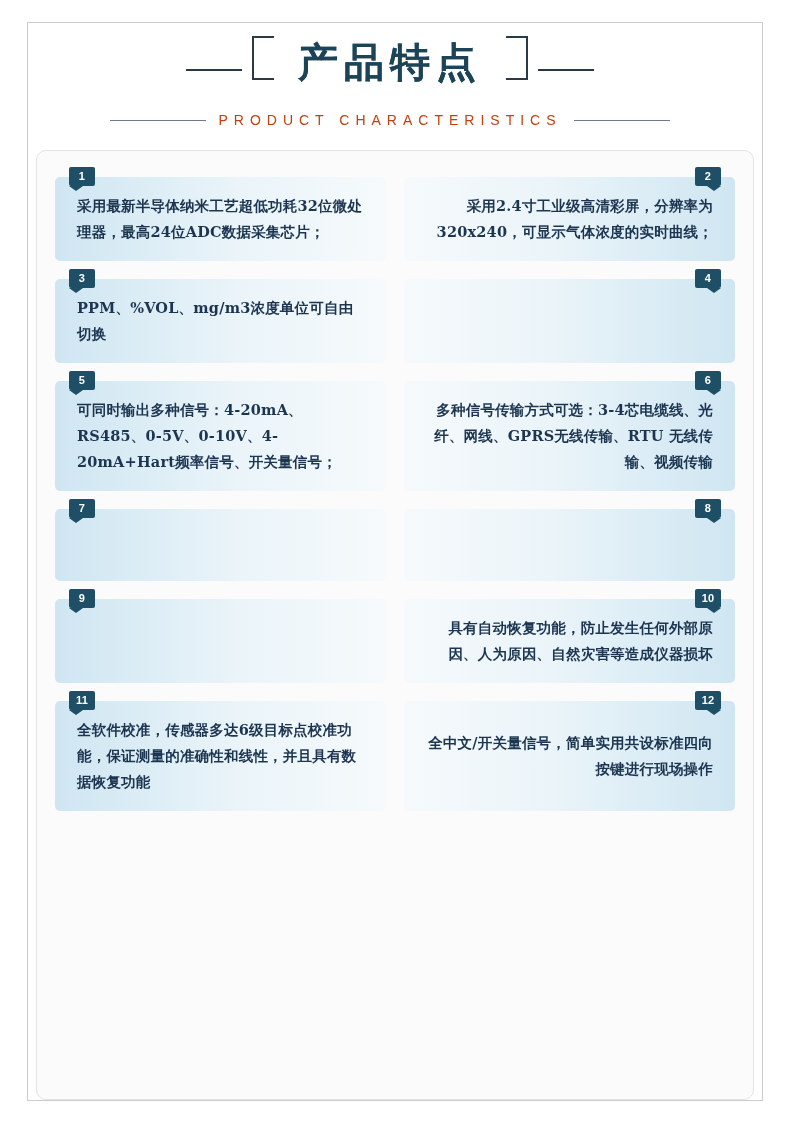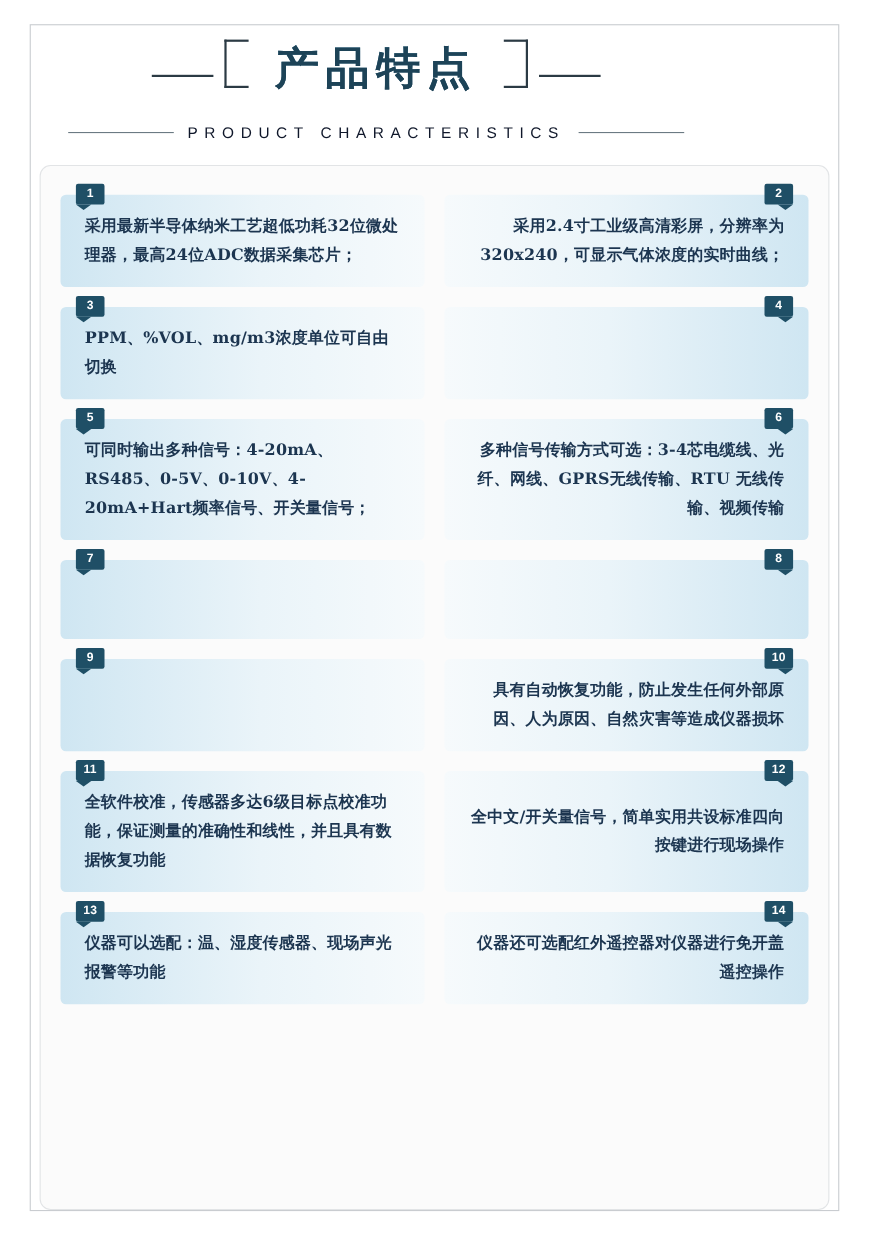--- a/index.html
+++ b/index.html
@@ -29,20 +29,21 @@
     border: 1px solid #c9ccd0;
     box-sizing: border-box;
   }
   
   .header {
     position: absolute;
     left: 0;
     top: 30px;
     width: 684px;
     text-align: center;
+    padding-left: 48px;
   }
   .title-row {
     position: relative;
     display: inline-block;
     padding: 0 0 2px 0;
   }
   .title-box {
     position: relative;
     display: inline-block;
     padding: 10px 46px 12px 46px;
@@ -98,21 +99,21 @@
   }
   .sub-line {
     height: 1px;
     background: #6b7a83;
     width: 96px;
   }
   .title-en {
     font-family: "Liberation Sans", sans-serif;
     font-size: 14px;
     letter-spacing: 6px;
-    color: #0f172a;
+    color: #c2410c;
     white-space: nowrap;
   }
   
   .panel {
     position: absolute;
     left: 36px;
     top: 150px;
     width: 718px;
     height: 950px;
     background: #fbfbfb;
@@ -268,27 +269,17 @@
         <div class="cell left">
           <span class="badge l">11</span>
           <span class="txt">全软件校准，传感器多达6级目标点校准功能，保证测量的准确性和线性，并且具有数据恢复功能</span>
         </div>
         <div class="cell right">
           <span class="badge r">12</span>
           <span class="txt">全中文/开关量信号，简单实用共设标准四向按键进行现场操作</span>
         </div>
       </div>
 
-      <div class="row">
-        <div class="cell left">
-          <span class="badge l">13</span>
-          <span class="txt">仪器可以选配：温、湿度传感器、现场声光报警等功能</span>
-        </div>
-        <div class="cell right">
-          <span class="badge r">14</span>
-          <span class="txt">仪器还可选配红外遥控器对仪器进行免开盖遥控操作</span>
-        </div>
-      </div>
 
     </div>
   </div>
 
 </div>
 
 </body></html>

